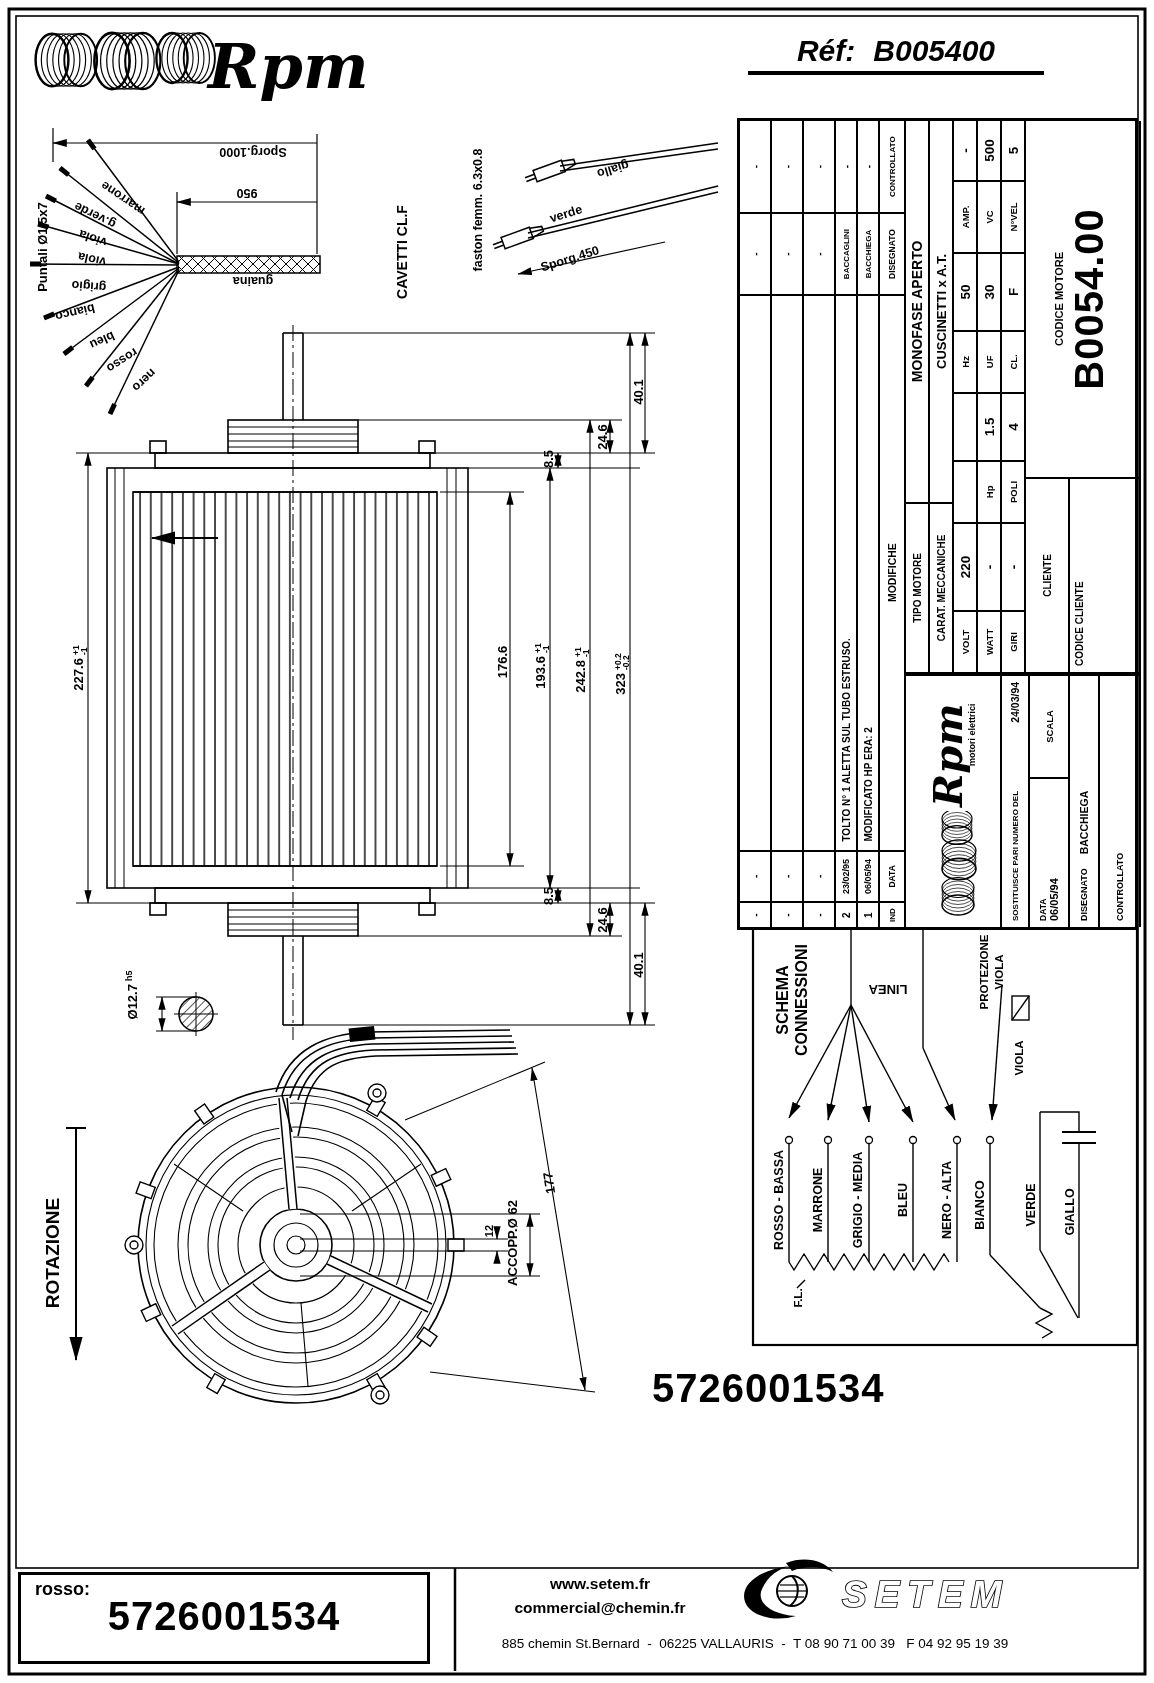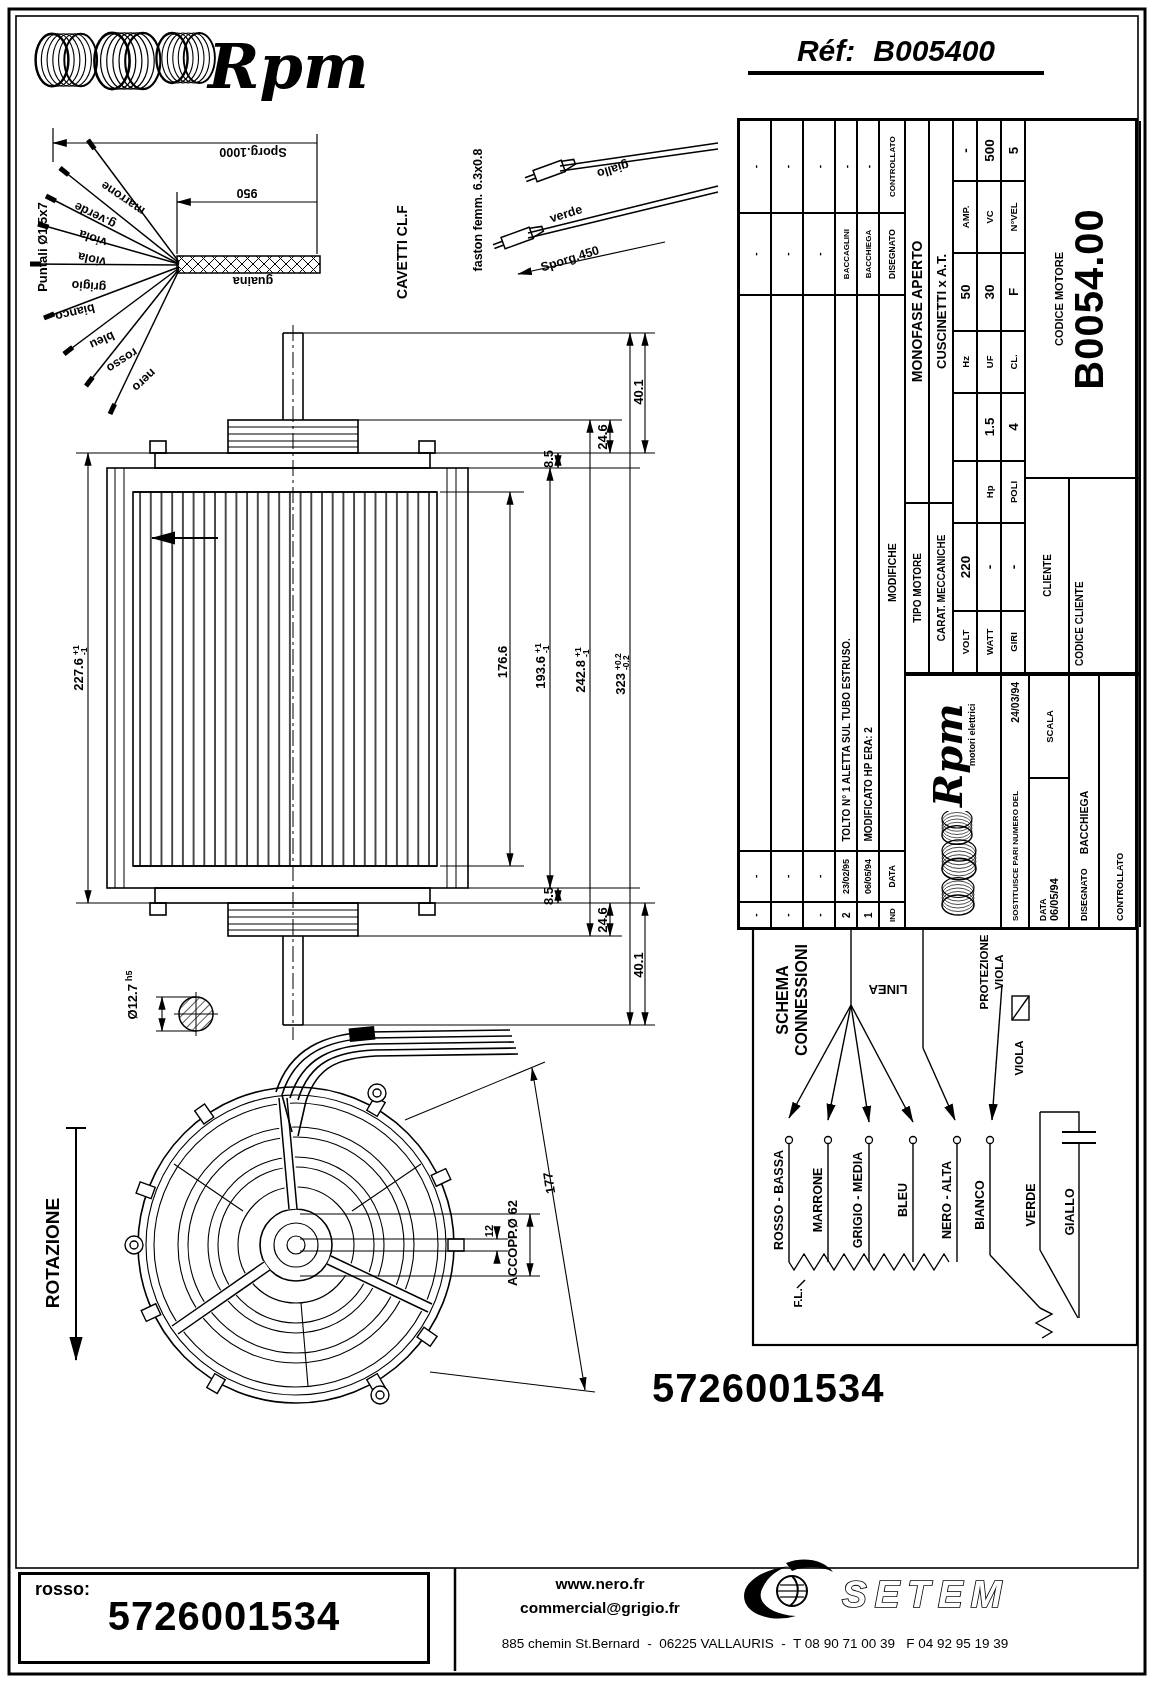--- a/index.html
+++ b/index.html
@@ -532,16 +532,16 @@
 <div class="lbl" style="left:980px;top:1205px;transform:translate(-50%,-50%) rotate(-90deg);font-size:12.5px;">BIANCO</div>
 <div class="lbl" style="left:799px;top:1298px;transform:translate(-50%,-50%) rotate(-90deg);font-size:11.5px;">F.L.</div>
 <div class="lbl" style="left:1031px;top:1205px;transform:translate(-50%,-50%) rotate(-90deg);font-size:12.5px;">VERDE</div>
 <div class="lbl" style="left:1070px;top:1212px;transform:translate(-50%,-50%) rotate(-90deg);font-size:12.5px;">GIALLO</div>
 
 <div class="codebox">
   <div class="cl">rosso:</div>
   <div class="cv">5726001534</div>
 </div>
 <div class="contact">
-  <div>www.nero.fr</div>
-  <div>commercial@grigio.fr</div>
+  <div>www.setem.fr</div>
+  <div>commercial@chemin.fr</div>
 </div>
 <div class="addr">885 chemin St.Bernard  -  06225 VALLAURIS  -  T 08 90 71 00 39   F 04 92 95 19 39</div>
 
 </body></html>

